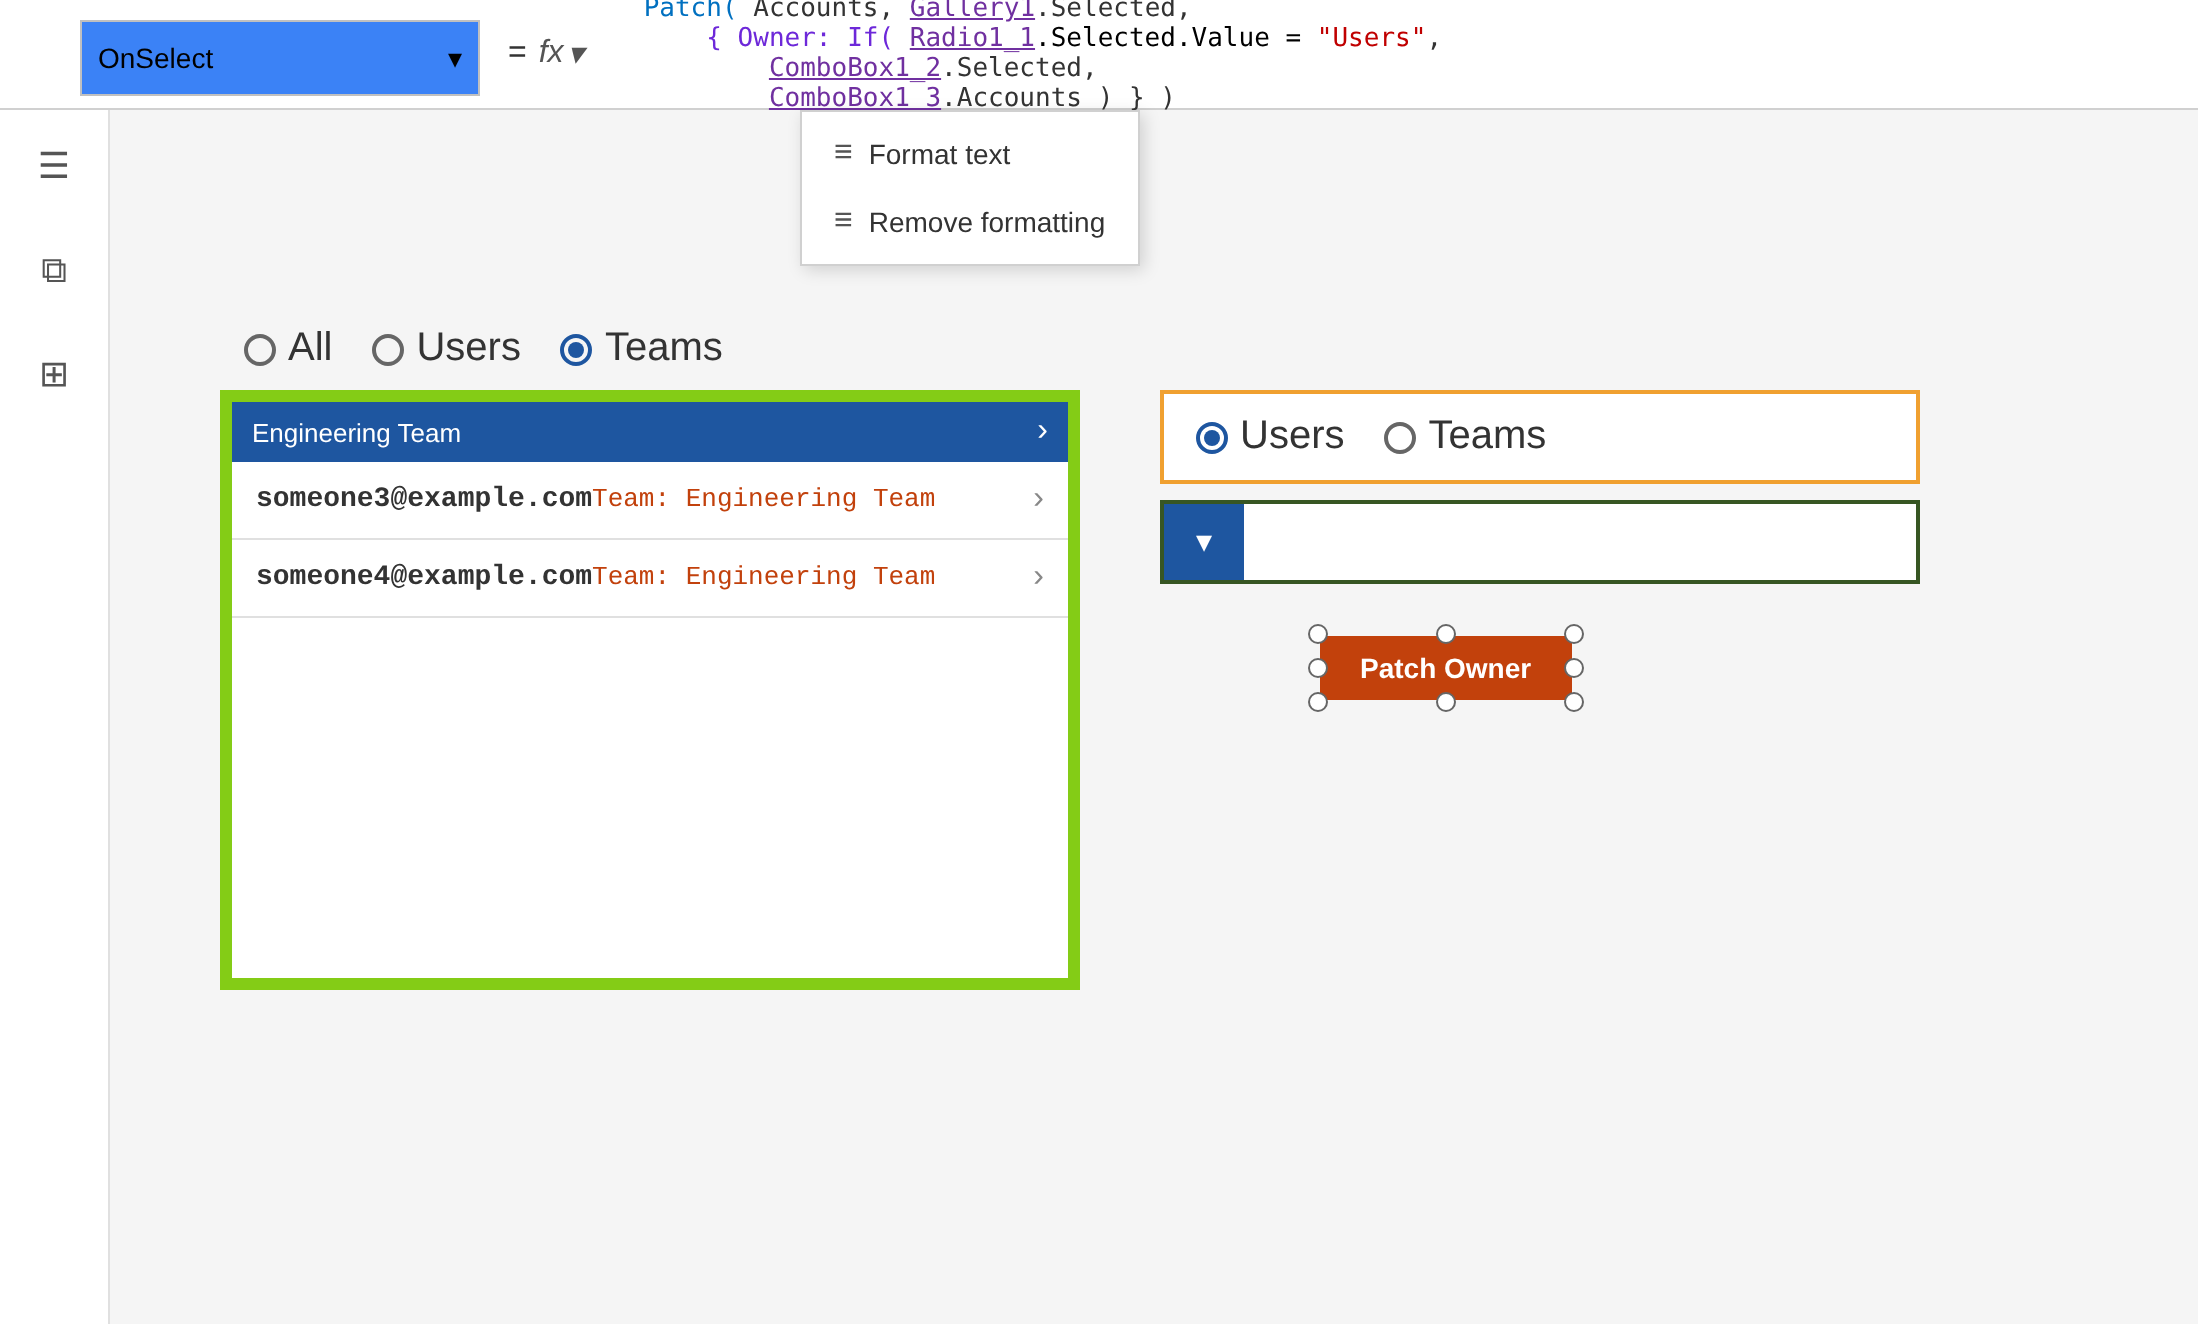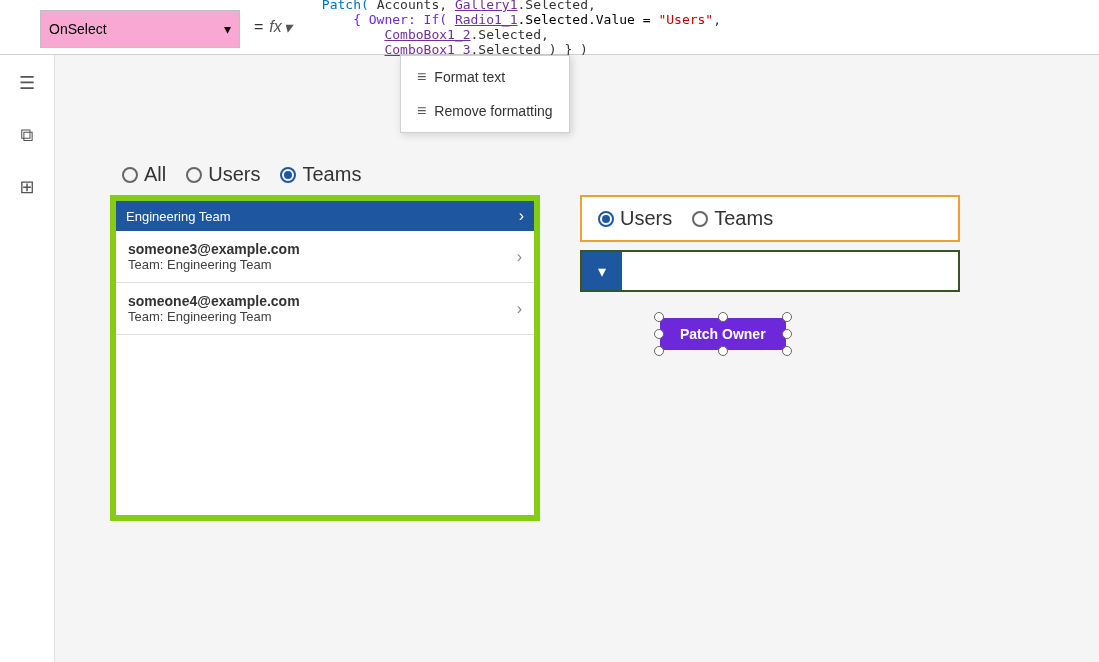--- a/index.html
+++ b/index.html
@@ -13,21 +13,21 @@
       background: #fff;
       border-bottom: 1px solid #d0d0d0;
       display: flex;
       align-items: center;
       z-index: 100;
     }
     .formula-dropdown {
       width: 200px;
       height: 38px;
       border: 1px solid #c0c0c0;
-      background: #f9a8d4;
+      background: #3b82f6;
       display: flex;
       align-items: center;
       justify-content: space-between;
       padding: 0 8px;
       margin: 12px 8px 8px 40px;
       font-size: 14px;
     }
     .formula-equals {
       font-size: 16px;
       color: #333;
@@ -187,23 +187,23 @@
     .gallery-header-label { font-size: 13px; }
     .gallery-header-arrow { color: #fff; font-size: 16px; }
     .gallery-item {
       padding: 10px 12px;
       border-bottom: 1px solid #e0e0e0;
       display: flex;
       align-items: center;
       justify-content: space-between;
       cursor: pointer;
     }
-    .gallery-item-text { display: flex; flex-direction: column; }
+    .gallery-item-text { display: flex; flex-direction: row; font-family: Liberation Mono, monospace; }
     .gallery-item-email { font-size: 14px; font-weight: 600; color: #333; }
-    .gallery-item-team { font-size: 13px; color: #404040; }
+    .gallery-item-team { font-size: 13px; color: #c2410c; }
     .gallery-item-chevron { color: #888; font-size: 16px; }
     .gallery-item-empty {
       height: 180px;
       background: #fff;
     }
 
     
     .right-controls {
       position: absolute;
       top: 100px;
@@ -249,21 +249,21 @@
     }
 
     
     .patch-owner-wrapper {
       position: relative;
       display: inline-block;
       margin-top: 10px;
       margin-left: 80px;
     }
     .patch-owner-btn {
-      background: #6d28d9;
+      background: #c2410c;
       color: #fff;
       border: none;
       padding: 8px 20px;
       font-size: 14px;
       font-weight: 600;
       cursor: pointer;
       border-radius: 2px;
     }
     
     .selection-handle {
@@ -292,21 +292,21 @@
     <span>▾</span>
   </div>
   <span class="formula-equals">=</span>
   <span class="formula-fx">
     <em>fx</em>
     <span>▾</span>
   </span>
   <div class="formula-code"><span class="kw-blue">Patch(</span> <span style="color:#333">Accounts,</span> <span class="kw-purple" style="text-decoration:underline">Gallery1</span><span style="color:#333">.Selected,</span>
     <span style="color:#6d28d9">{ Owner: If(</span> <span class="kw-purple" style="text-decoration:underline">Radio1_1</span><span style="color:#000000">.Selected.Value = </span><span class="kw-red">"Users"</span><span style="color:#333">,</span>
         <span class="kw-purple" style="text-decoration:underline">ComboBox1_2</span><span style="color:#333">.Selected,</span>
-        <span class="kw-purple" style="text-decoration:underline">ComboBox1_3</span><span style="color:#333">.Selected ) } )</span></div>
+        <span class="kw-purple" style="text-decoration:underline">ComboBox1_3</span><span style="color:#333">.Accounts ) } )</span></div>
 </div>
 
 <div class="context-menu">
   <div class="context-menu-item">
     <span class="context-menu-icon">≡</span>
     <span>Format text</span>
   </div>
   <div class="context-menu-item">
     <span class="context-menu-icon">≡</span>
     <span>Remove formatting</span>

